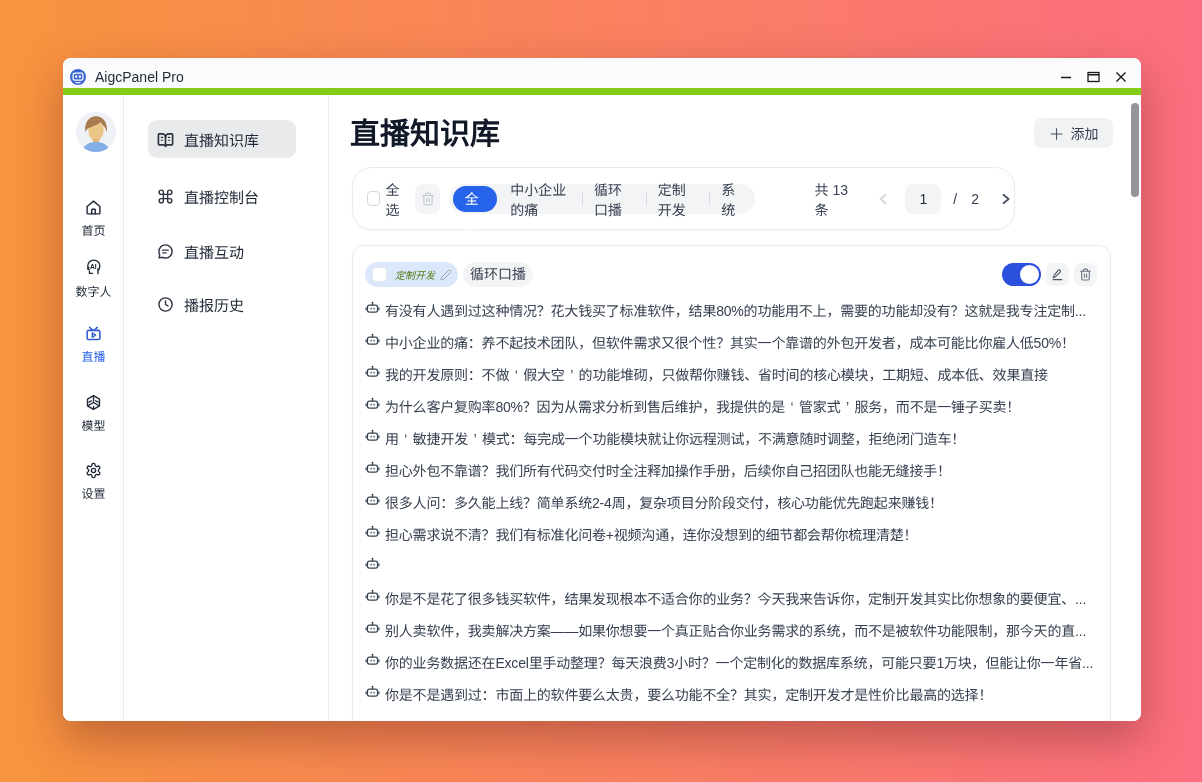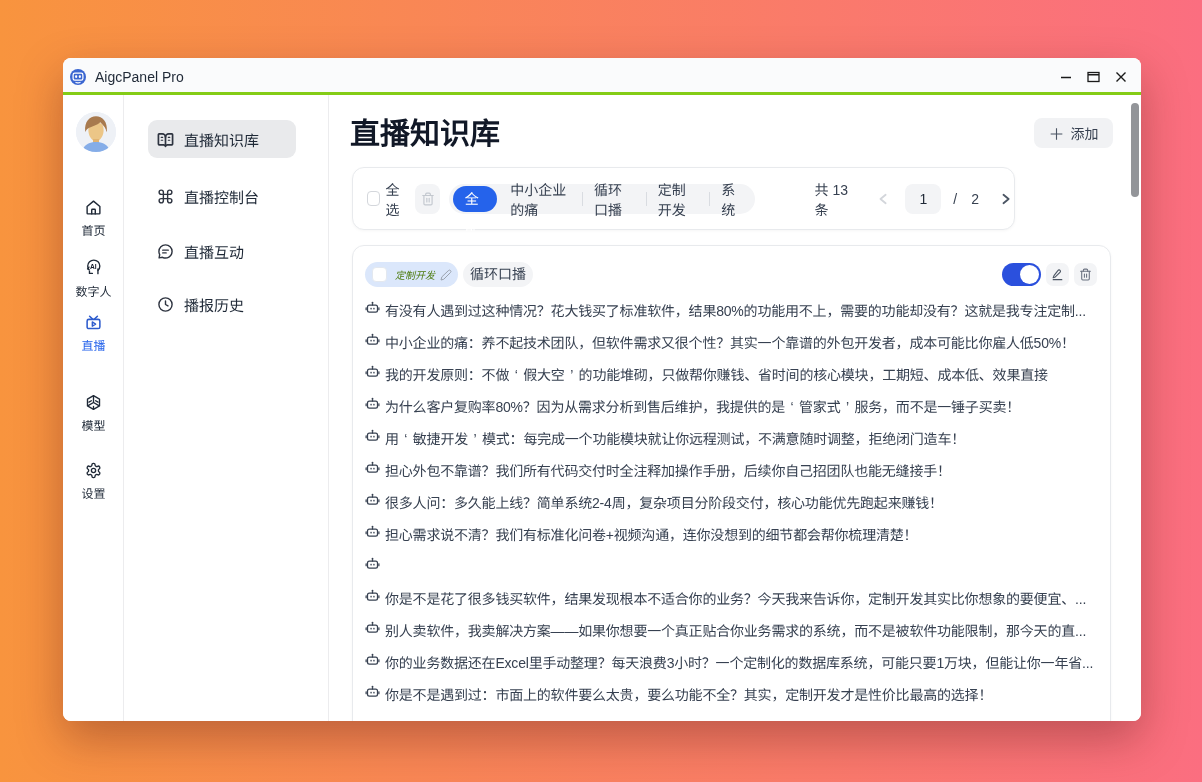--- a/index.html
+++ b/index.html
@@ -10,42 +10,42 @@
   position:relative;
 }
 .window {
   position:absolute; left:63px; top:58px; width:1078px; height:663px;
   background:#fff; border-radius:8px;
   box-shadow:0 18px 45px rgba(80,20,20,.35);
   overflow:hidden;
 }
 .titlebar {
   position:absolute; left:0; top:0; width:100%; height:37px;
-  background:#fafbfc; border-bottom:3px solid #84cc16;
+  background:#fafbfc; border-bottom:7px solid #84cc16;
 }
 .logo { position:absolute; left:7px; top:11px; width:16px; height:16px; }
 .apptitle { position:absolute; left:32px; top:11px; font-size:14px; color:#1f2937; }
 .winctl { position:absolute; right:14px; top:0; height:37px; display:flex; align-items:center; gap:15px; color:#1a1a1a; }
 .winctl svg { display:block; }
 .appbody { position:absolute; left:0; top:37px; right:0; bottom:0; }
 .side1 { position:absolute; left:0; top:0; width:61px; height:100%; border-right:1px solid #ececee; background:#fff; }
 .avatar { position:absolute; left:13px; top:17px; width:40px; height:40px; border-radius:50%; overflow:hidden; background:#eaeff8; }
 .s1item { position:absolute; left:0; width:61px; text-align:center; color:#1f2937; }
 .s1item svg { display:inline-block; }
 .s1item .lbl { display:block; font-size:12px; margin-top:1px; color:#1f2937; }
 .s1item.active, .s1item.active .lbl { color:#2563eb; }
 .side2 { position:absolute; left:62px; top:0; width:204px; height:100%; border-right:1px solid #ececee; background:#fff; }
 .navitem { position:absolute; left:23px; width:148px; height:38px; display:flex; align-items:center; padding-left:9px; border-radius:9px; color:#1f2937; font-size:15px; }
 .navitem.active { background:#e9eaec; }
 .navitem svg { margin-right:10px; flex:0 0 auto; }
 .main { position:absolute; left:267px; top:0; right:0; bottom:0; background:#fff; }
 .pagetitle { position:absolute; left:20px; top:14px; font-size:30px; font-weight:bold; color:#111827; }
 .addbtn { position:absolute; left:704px; top:23px; width:79px; height:30px; background:#f1f2f4; border-radius:8px; font-size:14px; color:#374151; display:flex; align-items:center; justify-content:center; gap:6px; }
 .addbtn .plus { font-size:16px; color:#4b5563; }
-.filtercard { position:absolute; left:22px; top:72px; width:663px; height:63px; background:#fff; border:1px solid #e8eaed; border-radius:12px; box-shadow:0 1px 3px rgba(0,0,0,.04); }
+.filtercard { position:absolute; left:22px; top:72px; width:663px; height:63px; background:#fff; border:1px solid #e8eaed; border-radius:20px; box-shadow:0 1px 3px rgba(0,0,0,.04); }
 .fc-inner { position:absolute; left:0; top:0; width:100%; height:100%; display:flex; align-items:center; }
 .cbx { width:15px; height:15px; border:1px solid #d4d7dc; border-radius:4px; background:#fff; }
 .fc-inner .cb1 { margin-left:14px; }
 .fc-lbl { font-size:14px; color:#374151; margin-left:6px; }
 .trashbtn { width:30px; height:30px; background:#f3f4f6; border-radius:8px; margin-left:7px; display:flex; align-items:center; justify-content:center; }
 .tabs { margin-left:9px; height:30px; background:#f3f4f6; border-radius:15px; display:flex; align-items:center; padding:0 2px; }
 .tab { font-size:14px; color:#374151; padding:0 11px; position:relative; }
 .tab.active { background:#2563eb; color:#fff; border-radius:13px; height:26px; line-height:26px; padding:0 12px; margin:0 2px; }
 .tabsep { width:1px; height:14px; background:#d9dce1; }
 .fc-count { font-size:14px; color:#374151; margin-left:60px; }
@@ -131,21 +131,21 @@
       <div class="s1item" style="top:163px">
         <svg width="19" height="19" viewBox="0 0 24 24" fill="none" stroke="#1f2937" stroke-width="1.7" stroke-linecap="round" stroke-linejoin="round">
             <path d="M6.1 14.5 C5.2 13.2 4.7 11.7 4.7 10.2 C4.7 5.9 8.2 2.6 12.4 2.6 C16.6 2.6 20 6 20 10.2 C20 12.3 19.2 14.2 17.8 15.6"></path>
             <path d="M6.3 11.5 L4.5 13.8 L6.3 14.6"></path>
             <path d="M6.9 16.2 V19.5 H10.6"></path>
             <path d="M17.6 13.8 V19.8"></path>
             <text x="7.6" y="13.6" font-size="8.4" font-weight="bold" fill="#111827" stroke="none" font-family="Liberation Sans,sans-serif">AI</text>
           </svg>
         <span class="lbl">数字人</span>
       </div>
-      <div class="s1item active" style="top:219px">
+      <div class="s1item active" style="top:230px">
         <svg width="17" height="17" viewBox="0 0 24 24" fill="none" stroke="#2e5ccd" stroke-width="2.2" stroke-linecap="round" stroke-linejoin="round">
             <path d="M6.5 3.2 L10.7 7.2 M17.5 3.2 L13.3 7.2"></path>
             <rect x="3" y="7.6" width="18" height="13" rx="2.4"></rect>
             <path d="M10.3 11.2 L15 14.2 L10.3 17.2 Z" stroke-width="1.9"></path>
           </svg>
         <span class="lbl">直播</span>
       </div>
       <div class="s1item" style="top:299px">
         <svg width="17" height="17" viewBox="0 0 24 24" fill="none" stroke="#1f2937" stroke-width="1.9" stroke-linecap="round" stroke-linejoin="round">
             <path d="M12 2.3 L20.5 7.2 V16.8 L12 21.7 L3.5 16.8 V7.2 Z"></path>

